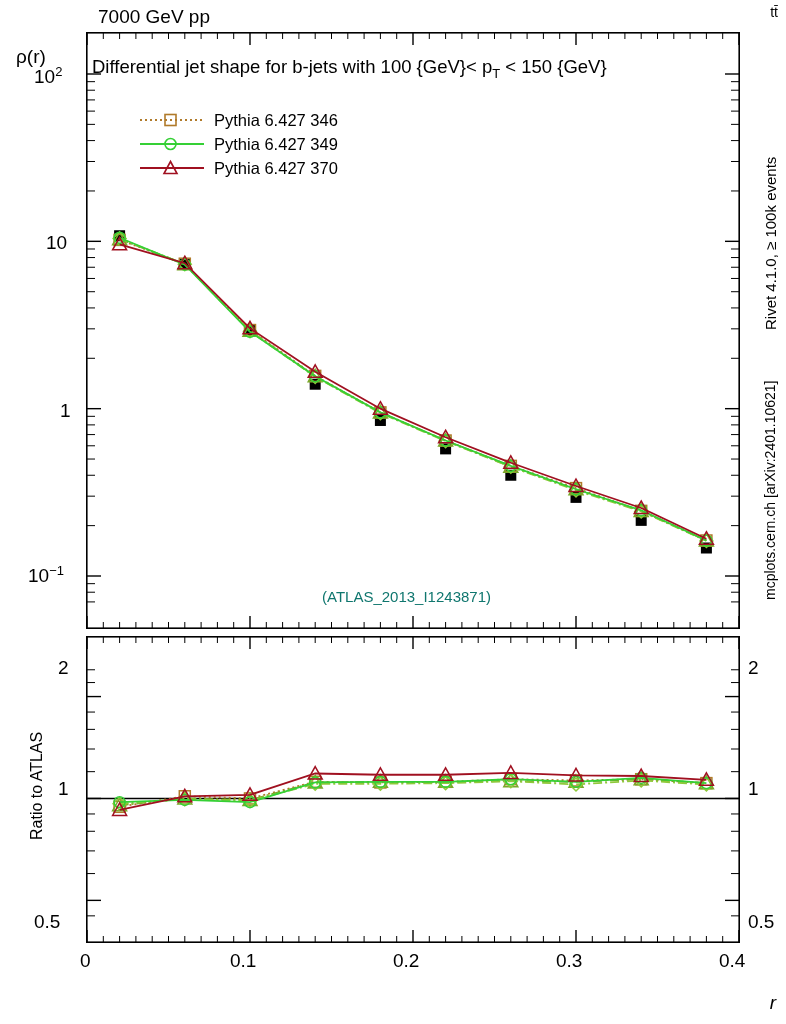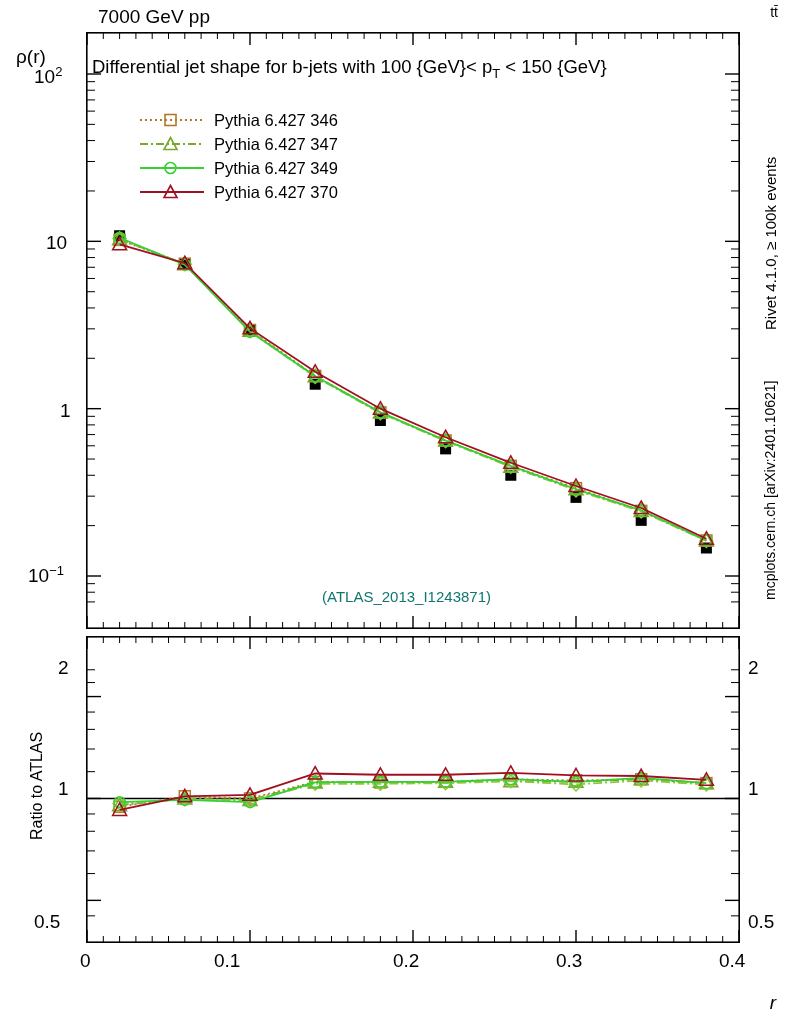--- a/index.html
+++ b/index.html
@@ -278,29 +278,20 @@
         <svg width="64" height="22">
             <line x1="0" y1="11" x2="64" y2="11" stroke="#b07a2a" stroke-width="1.8" stroke-dasharray="2,3"></line>
             <rect x="25" y="5.5" width="11" height="11" fill="none" stroke="#b07a2a" stroke-width="1.6"></rect>
           </svg>
       </span>
       <span class="leglabel">Pythia 6.427 346</span>
     </div>
     <div class="legrow">
       <span class="legmark">
         <svg width="64" height="22">
-            <line x1="0" y1="11" x2="64" y2="11" stroke="#7aa82a" stroke-width="1.8" stroke-dasharray="8,3,2,3"></line>
-            <polygon points="30.5,4.5 37,16.5 24,16.5" fill="none" stroke="#7aa82a" stroke-width="1.6"></polygon>
-          </svg>
-      </span>
-      <span class="leglabel">Pythia 6.427 347</span>
-    </div>
-    <div class="legrow">
-      <span class="legmark">
-        <svg width="64" height="22">
             <line x1="0" y1="11" x2="64" y2="11" stroke="#35d035" stroke-width="1.8"></line>
             <circle cx="30.5" cy="11" r="5.5" fill="none" stroke="#35d035" stroke-width="1.6"></circle>
           </svg>
       </span>
       <span class="leglabel">Pythia 6.427 349</span>
     </div>
     <div class="legrow">
       <span class="legmark">
         <svg width="64" height="22">
             <line x1="0" y1="11" x2="64" y2="11" stroke="#a01020" stroke-width="1.8"></line>
@@ -489,21 +480,21 @@
   <div class="abs txt axnum" id="rlab1-l" style="left:58px;top:778px;">1</div>
   <div class="abs txt axnum" id="rlab05-l" style="left:34px;top:911px;">0.5</div>
 
   <div class="abs txt axnum" id="rlab2-r" style="left:748px;top:657px;">2</div>
   <div class="abs txt axnum" id="rlab1-r" style="left:748px;top:778px;">1</div>
   <div class="abs txt axnum" id="rlab05-r" style="left:748px;top:911px;">0.5</div>
 
   <div class="abs txt rot90" id="ratio-ylabel" style="font-size:16px;">Ratio to ATLAS</div>
 
   <div class="abs txt axnum" style="left:80px;top:950px;">0</div>
-  <div class="abs txt axnum" style="left:214px;top:950px;">0.1</div>
+  <div class="abs txt axnum" style="left:230px;top:950px;">0.1</div>
   <div class="abs txt axnum" style="left:393px;top:950px;">0.2</div>
   <div class="abs txt axnum" style="left:556px;top:950px;">0.3</div>
   <div class="abs txt axnum" style="left:719px;top:950px;">0.4</div>
 
   <div class="abs txt" id="xlabel">r</div>
 
   <div class="abs txt rot90" id="rivet-txt">Rivet 4.1.0, ≥ 100k events</div>
   <div class="abs txt rot90" id="mcplots-txt">mcplots.cern.ch [arXiv:2401.10621]</div>
 
 </div>

